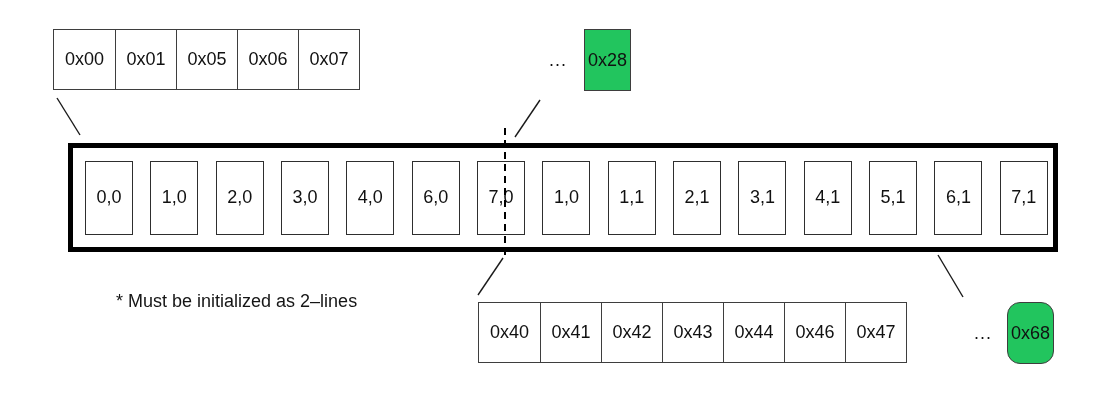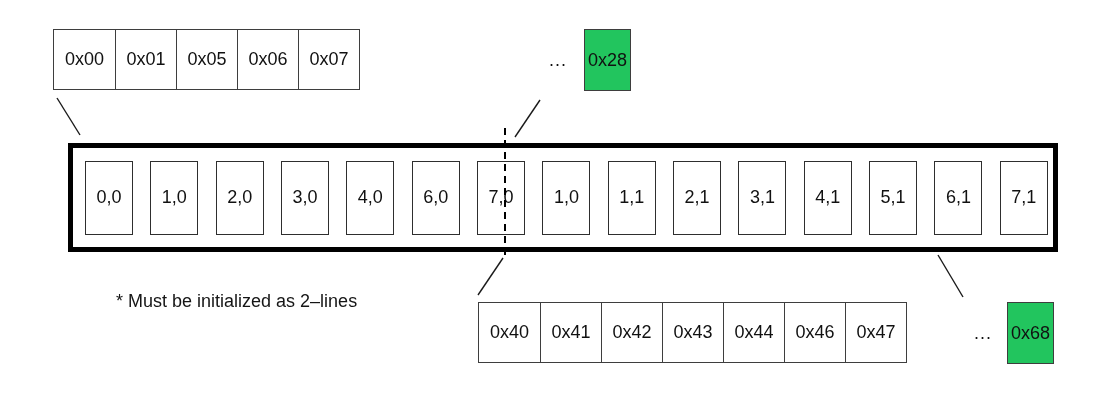--- a/index.html
+++ b/index.html
@@ -115,21 +115,21 @@
   <div class="hexrow" id="bottom-row" style="left:478px;top:302px;">
     <div class="hexcell">0x40</div>
     <div class="hexcell">0x41</div>
     <div class="hexcell">0x42</div>
     <div class="hexcell">0x43</div>
     <div class="hexcell">0x44</div>
     <div class="hexcell">0x46</div>
     <div class="hexcell">0x47</div>
   </div>
   <div class="ellipsis" style="left:968px;top:302px;">...</div>
-  <div class="endbox" style="left:1007px;top:302px;">0x68</div>
+  <div class="endbox" style="left:1007px;top:302px;border-radius:13px;">0x68</div>
 
   <div id="footnote">* Must be initialized as 2–lines</div>
 
   <svg id="overlay" width="1113" height="400" viewBox="0 0 1113 400">
     <line x1="57" y1="98" x2="80" y2="135" stroke="#1a1a1a" stroke-width="1.4"></line>
     <line x1="540" y1="100" x2="515" y2="137" stroke="#1a1a1a" stroke-width="1.4"></line>
     <line x1="503" y1="258" x2="478" y2="295" stroke="#1a1a1a" stroke-width="1.4"></line>
     <line x1="938" y1="255" x2="963" y2="297" stroke="#1a1a1a" stroke-width="1.4"></line>
     <line x1="505" y1="128" x2="505" y2="258" stroke="#000000" stroke-width="2" stroke-dasharray="7 5"></line>
   </svg>

